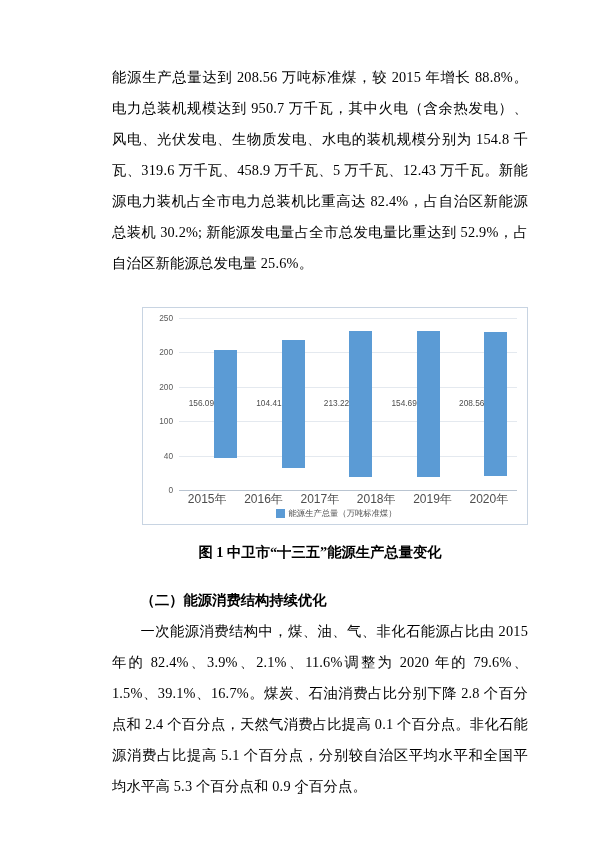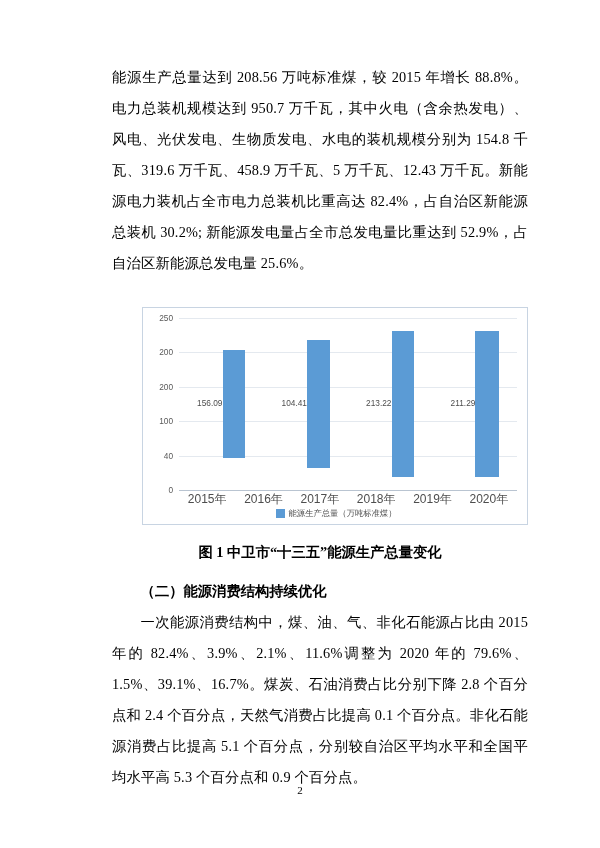--- a/index.html
+++ b/index.html
@@ -142,21 +142,21 @@
     display: inline-block;
   }
   .fig-caption {
     margin-top: 14px;
     text-align: center;
     font-size: 14.3px;
     font-weight: bold;
     line-height: 26px;
   }
   .section-heading {
-    margin-top: 11px;
+    margin-top: 20px;
     font-size: 14.3px;
     font-weight: bold;
     line-height: 31px;
     text-indent: 2em;
   }
   .page-number {
     position: absolute;
     left: 0;
     right: 0;
     bottom: 52px;
@@ -200,22 +200,26 @@
           </div>
           <div class="bar-wrap">
             <div class="bar-value">104.41</div>
             <div class="bar" style="height:74.2%;"></div>
           </div>
           <div class="bar-wrap">
             <div class="bar-value">213.22</div>
             <div class="bar" style="height:85.3%;"></div>
           </div>
           <div class="bar-wrap">
-            <div class="bar-value">211.29</div>
+            <div class="bar-value">154.69</div>
             <div class="bar" style="height:84.5%;"></div>
+          </div>
+          <div class="bar-wrap">
+            <div class="bar-value">208.56</div>
+            <div class="bar" style="height:83.4%;"></div>
           </div>
         </div>
       </div>
 
       <div class="x-axis">
         <div class="x-tick">2015年</div>
         <div class="x-tick">2016年</div>
         <div class="x-tick">2017年</div>
         <div class="x-tick">2018年</div>
         <div class="x-tick">2019年</div>

